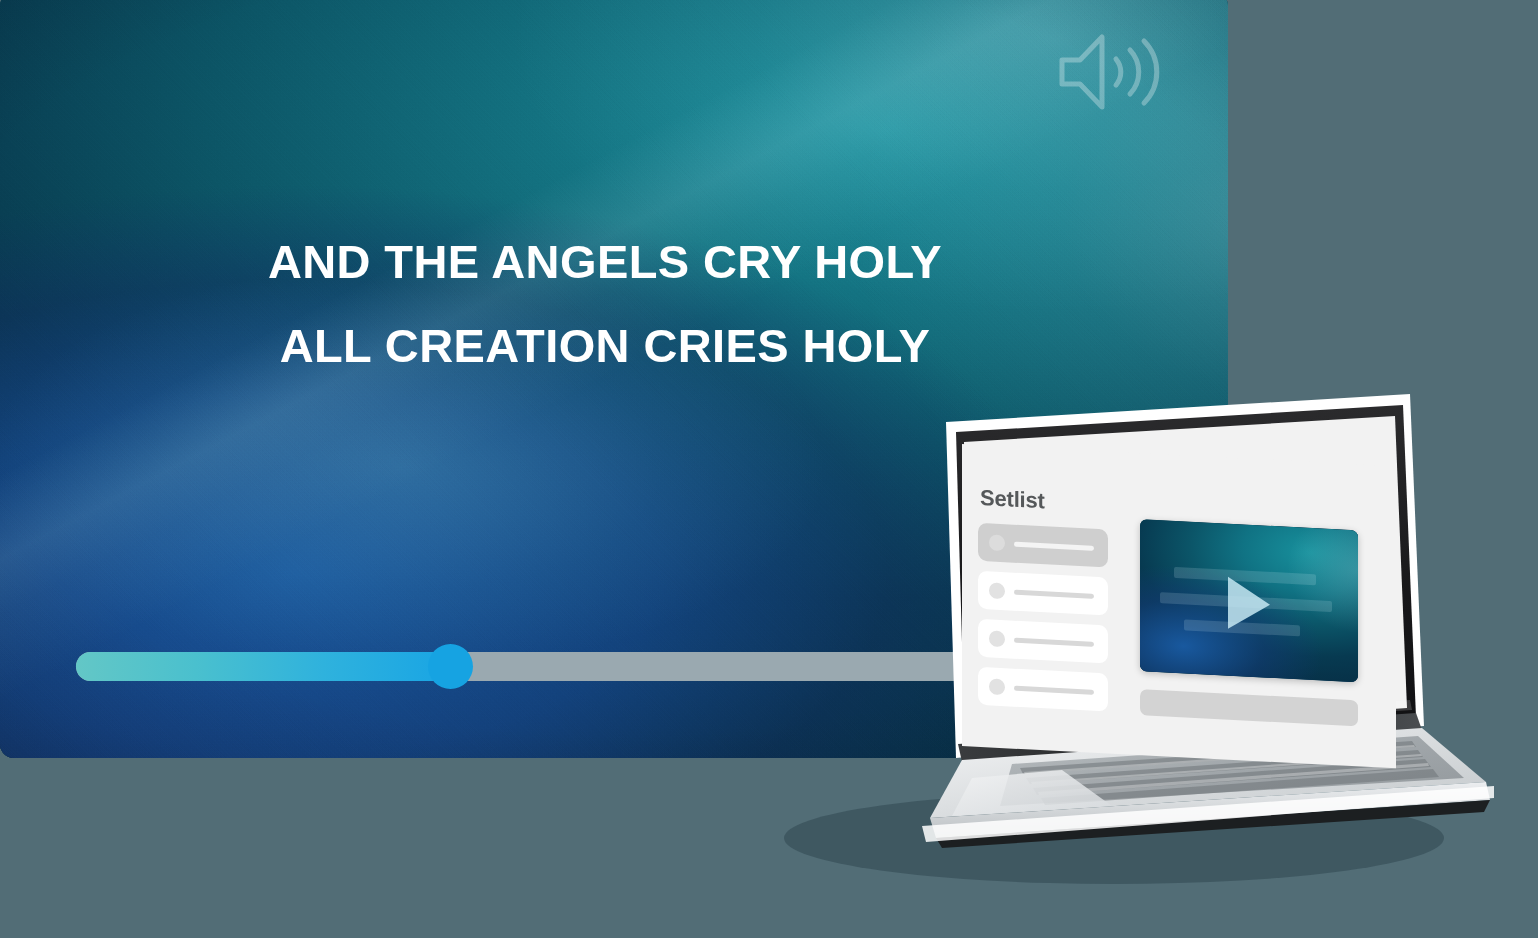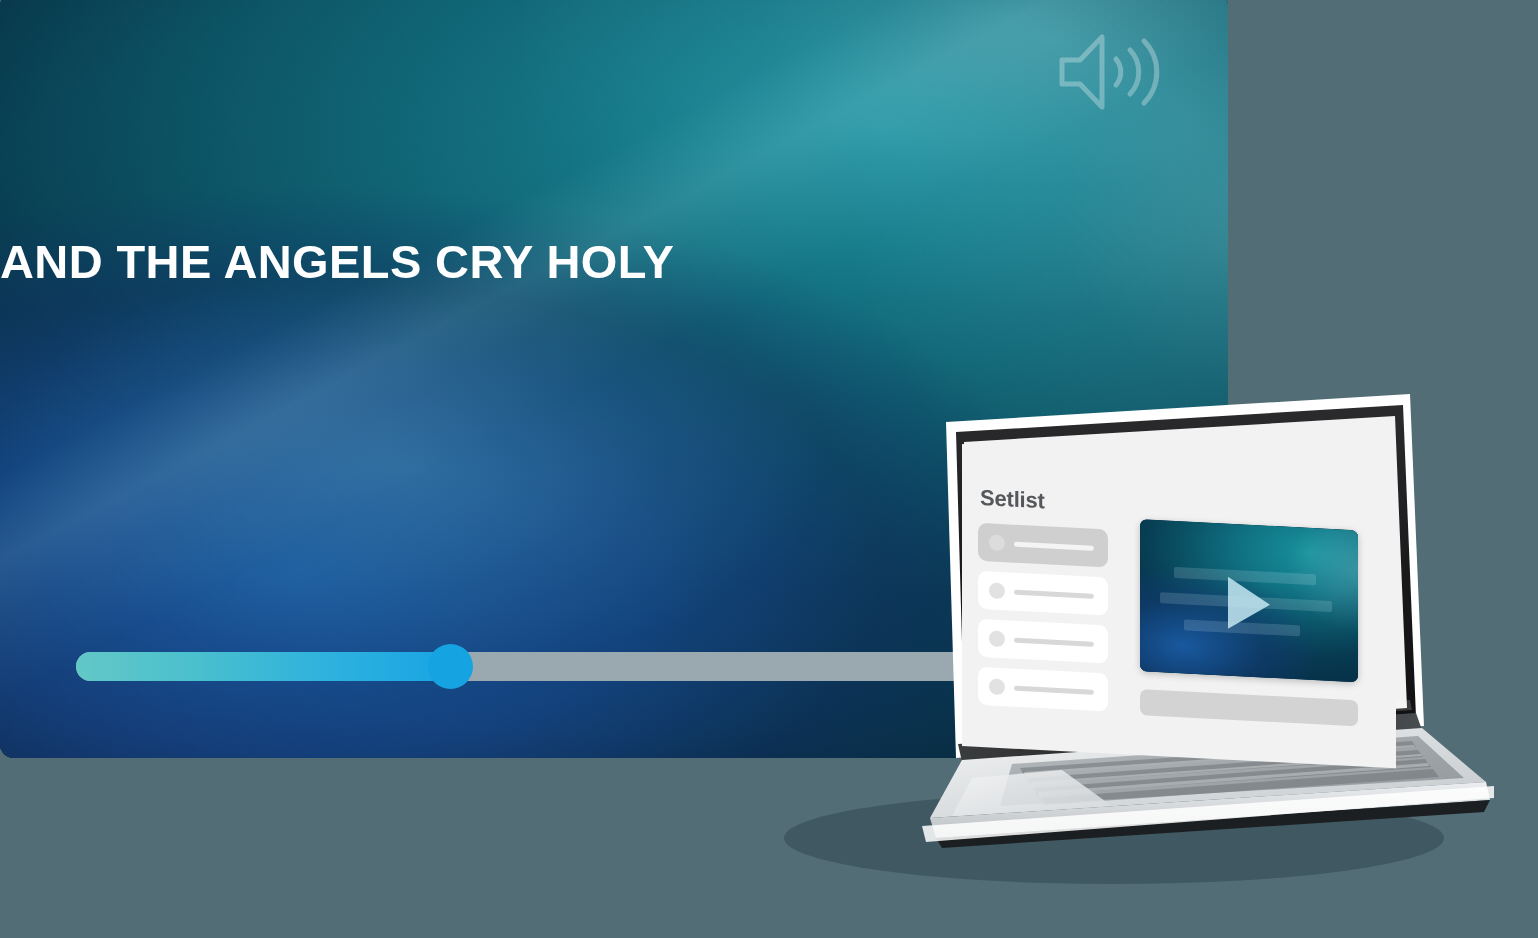--- a/index.html
+++ b/index.html
@@ -82,20 +82,21 @@
     height: 88px;
     opacity: 0.30;
   }
 
   
   #lyrics {
     position: absolute;
     left: 0;
     top: 228px;
     width: 1210px;
+    text-align: center;
     padding-left: 0px;
   }
   .lyric-line {
     color: #ffffff;
     font-family: "Liberation Sans", sans-serif;
     font-weight: bold;
     font-size: 47px;
     letter-spacing: 0.4px;
     line-height: 84px;
     white-space: nowrap;
@@ -266,20 +267,21 @@
 
     <svg id="volume-icon" viewBox="0 0 112 88">
       <path d="M8 32 L26 32 L48 9 L48 79 L26 56 L8 56 Z" fill="none" stroke="#ffffff" stroke-width="5" stroke-linejoin="round" stroke-linecap="round"></path>
       <path d="M62 31 A20 20 0 0 1 62 57" fill="none" stroke="#ffffff" stroke-width="5" stroke-linecap="round"></path>
       <path d="M76 22 A32 32 0 0 1 76 66" fill="none" stroke="#ffffff" stroke-width="5" stroke-linecap="round"></path>
       <path d="M90 13 A44 44 0 0 1 90 75" fill="none" stroke="#ffffff" stroke-width="5" stroke-linecap="round"></path>
     </svg>
 
     <div id="lyrics">
       <div class="lyric-line">AND THE ANGELS CRY HOLY</div>
+      <div class="lyric-line">ALL CREATION CRIES HOLY</div>
     </div>
 
     <div id="progress-bar">
       <div id="progress-track"></div>
       <div id="progress-fill"></div>
       <div id="progress-thumb"></div>
     </div>
   </div>
 
   <div id="laptop">

